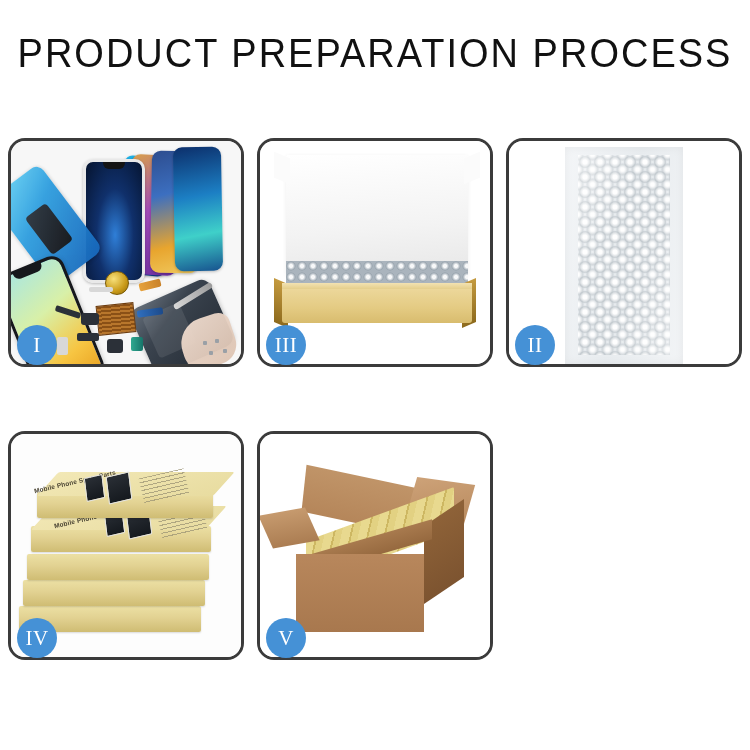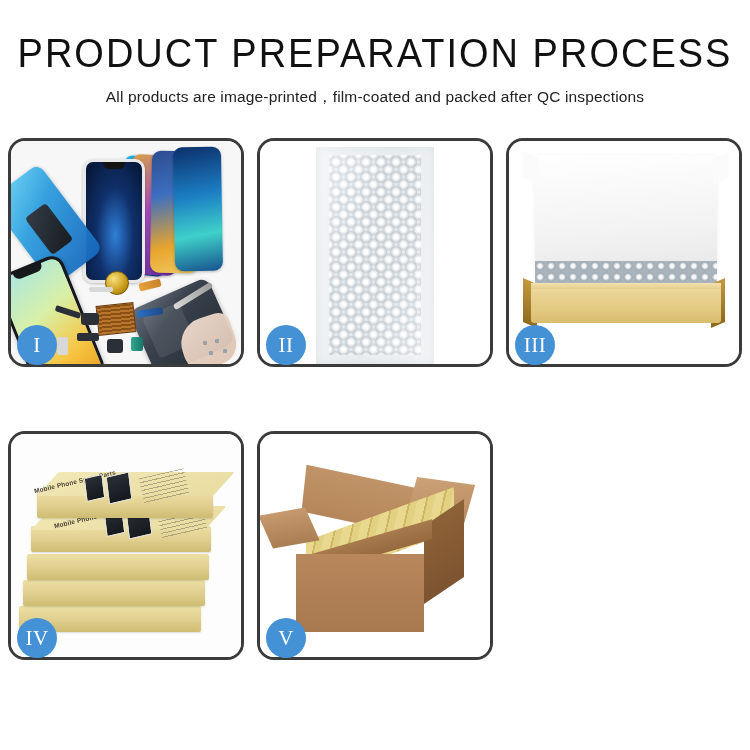--- a/index.html
+++ b/index.html
@@ -422,21 +422,20 @@
     left: 36px; top: 162px; width: 15px; height: 14px;
     background: rgba(120,82,46,0.40);
     transform: skewY(16deg);
   }
 </style>
 </head>
 <body>
 
 <div class="header">
   <div class="title">PRODUCT PREPARATION PROCESS</div>
-  <div class="subtitle">All products are image-printed，film-coated and packed after QC inspections</div>
 </div>
 
 <div class="grid">
 
   <div class="panel">
     <div class="panel-inner p1">
       <div class="ph ph-back"></div>
       <div class="ph ph-purple"></div>
       <div class="ph ph-huawei"></div>
       <div class="ph ph-teal"></div>
@@ -456,38 +455,38 @@
       <div class="prt prt-teal" style="left:120px;top:196px;width:12px;height:14px;"></div>
       <div class="prt" style="left:44px;top:168px;width:26px;height:6px;transform:rotate(18deg);"></div>
       <div class="tool"></div>
       <div class="hand"></div>
       <div class="screws"></div>
     </div>
     <div class="badge">I</div>
   </div>
 
   <div class="panel">
-    <div class="panel-inner p2">
-      <div class="wrap-sheet"></div>
-      <div class="bubbles"></div>
-      <div class="bubbles-sheen"></div>
-    </div>
-    <div class="badge">II</div>
-  </div>
-
-  <div class="panel">
     <div class="panel-inner p3">
       <div class="b3-lid"></div>
       <div class="b3-inner"></div>
       <div class="b3-sideL"></div>
       <div class="b3-sideR"></div>
       <div class="b3-lip"></div>
       <div class="b3-front"></div>
     </div>
     <div class="badge">III</div>
+  </div>
+
+  <div class="panel">
+    <div class="panel-inner p2">
+      <div class="wrap-sheet"></div>
+      <div class="bubbles"></div>
+      <div class="bubbles-sheen"></div>
+    </div>
+    <div class="badge">II</div>
   </div>
 
   <div class="panel">
     <div class="panel-inner p4">
       <div class="stack">
 
         <div class="sbox" style="left:2px; top:154px; width:182px;"></div>
         <div class="sbox" style="left:6px; top:128px; width:182px;"></div>
         <div class="sbox" style="left:10px; top:102px; width:182px;"></div>
 

